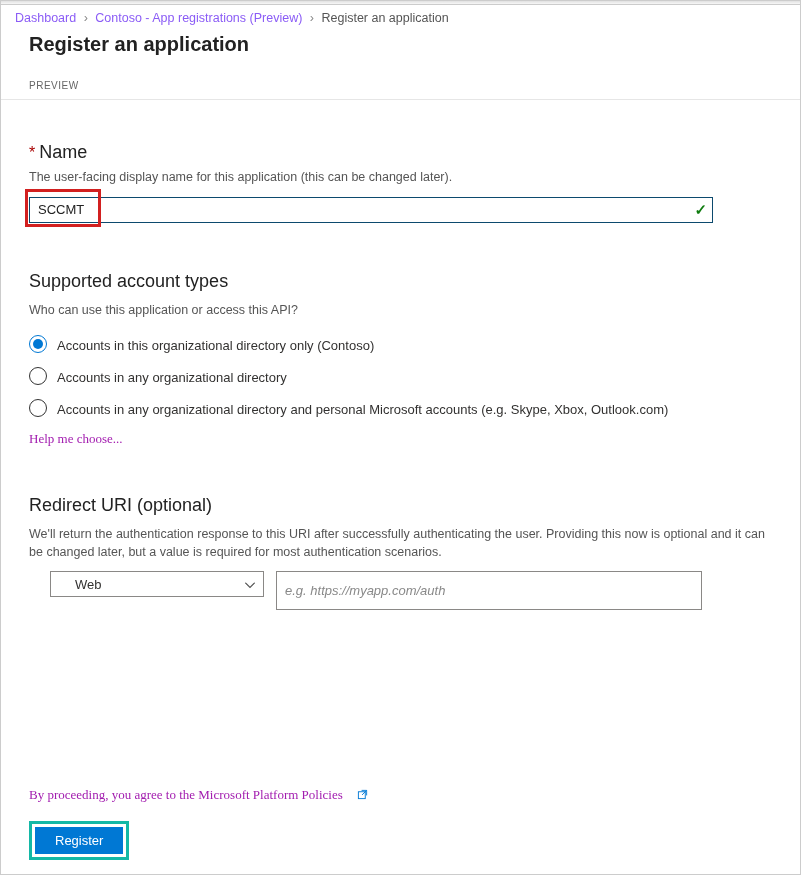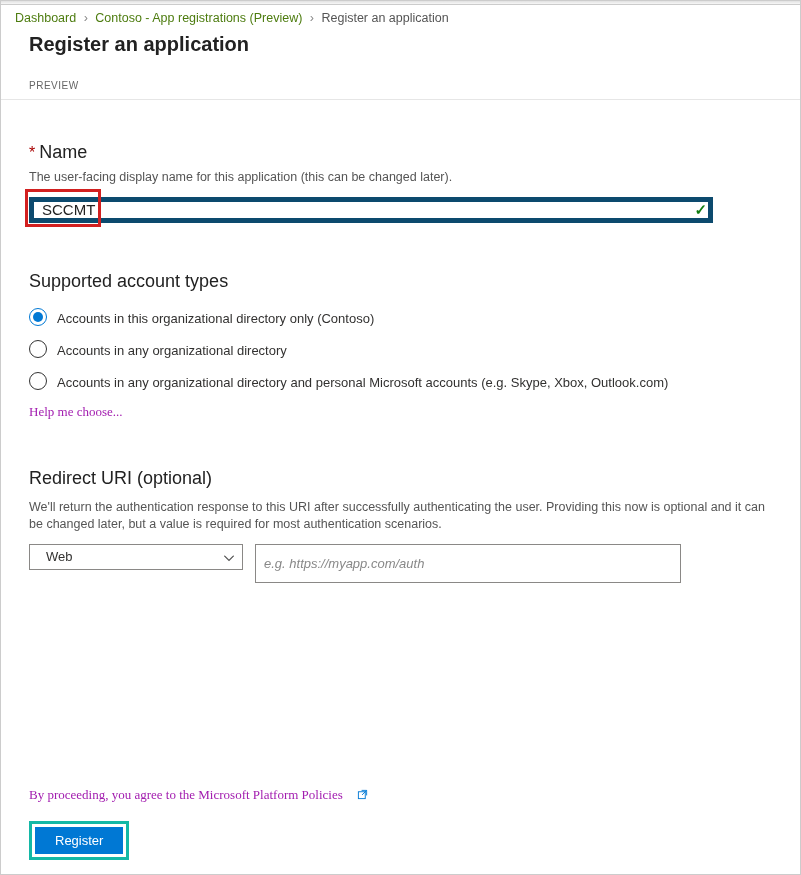--- a/index.html
+++ b/index.html
@@ -22,21 +22,21 @@
   .topbar {
     height: 4px;
     background: linear-gradient(#e1e1e1, #f7f7f7);
     border-bottom: 1px solid #ccc;
   }
   .breadcrumb {
     padding: 6px 10px 4px 14px;
     font-size: 12.5px;
     color: #555;
   }
-  .breadcrumb a { color: #4d7c0f; text-decoration: none; }
+  .breadcrumb a { color: #8b5cf6; text-decoration: none; }
   .breadcrumb .sep { color: #888; margin: 0 4px; }
   .breadcrumb .current { color: #555; }
   .header {
     padding: 4px 0 8px 28px;
     border-bottom: 1px solid #e6e6e6;
   }
   .header h1 {
     font-size: 20px;
     font-weight: 600;
     margin: 0 0 2px 0;
@@ -61,23 +61,23 @@
   .name-input-wrap {
     position: relative;
     display: flex;
     align-items: center;
     width: 684px;
   }
   .name-input {
     width: 100%;
     height: 26px;
     padding: 2px 26px 2px 8px;
-    border: 5px solid #0c4a6e;
+    border: 1px solid #0c4a6e;
     outline: none;
-    font-size: 15px;
+    font-size: 13px;
     font-family: inherit;
     color: #222;
   }
   .name-input-highlight {
     position: absolute;
     left: -4px; top: -8px;
     width: 76px; height: 38px;
     border: 3px solid #d22020;
     pointer-events: none;
   }
@@ -113,25 +113,26 @@
     border-radius: 50%;
     background: #0078d4;
   }
   .link { color: #a21caf; text-decoration: none; font-size: 13px; cursor: pointer; font-family: Liberation Serif, serif; }
   .redirect-row { display: flex; gap: 12px; }
   .select-box {
     position: relative;
     width: 214px; height: 26px;
     border: 1px solid #8a8886;
     display: flex; align-items: center;
-    padding: 0 16px;
+    padding: 0 24px;
     font-size: 13px;
     color: #323130;
     background: #fff;
     cursor: pointer;
+    margin-left: 21px;
   }
   .select-box .chev {
     position: absolute; right: 8px; top: 50%;
     transform: translateY(-50%);
     color: #555;
   }
   .uri-input {
     flex: 1;
     max-width: 426px;
     height: 39px;
@@ -201,20 +202,21 @@
       <div class="helper">The user-facing display name for this application (this can be changed later).</div>
       <div class="name-input-wrap">
         <input class="name-input" type="text" value="SCCMT" style="">
         <span class="check">✓</span>
         <div class="name-input-highlight"></div>
       </div>
     </div>
 
     <div class="section">
       <div class="section-label">Supported account types</div>
+      <div class="helper">Who can use this application or access this API?</div>
       <div class="radio-group">
         <div class="radio-row">
           <span class="radio-outer sel">
               <span class="radio-inner"></span>
             </span>
           <span>Accounts in this organizational directory only (Contoso)</span>
         </div>
         <div class="radio-row">
           <span class="radio-outer"></span>
           <span>Accounts in any organizational directory</span>

